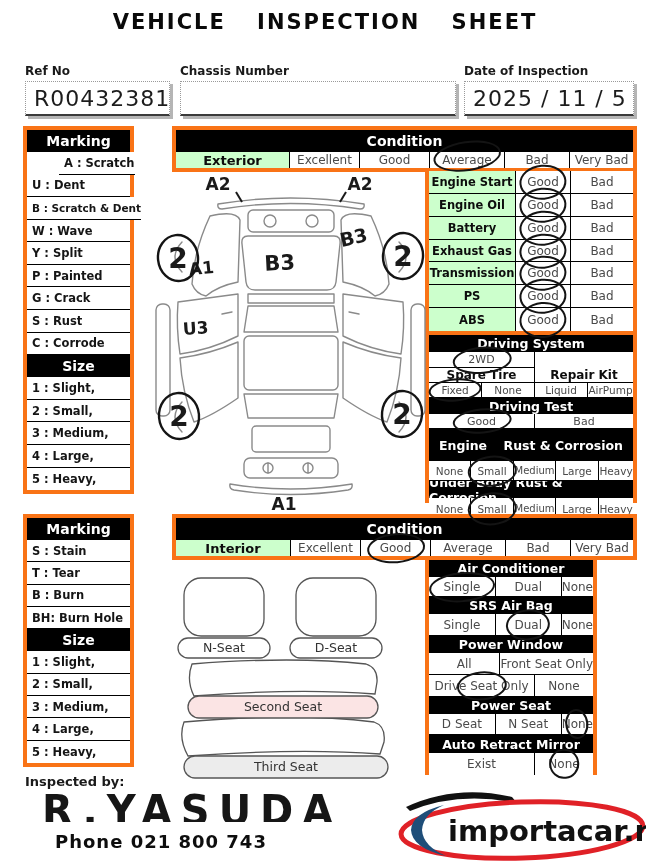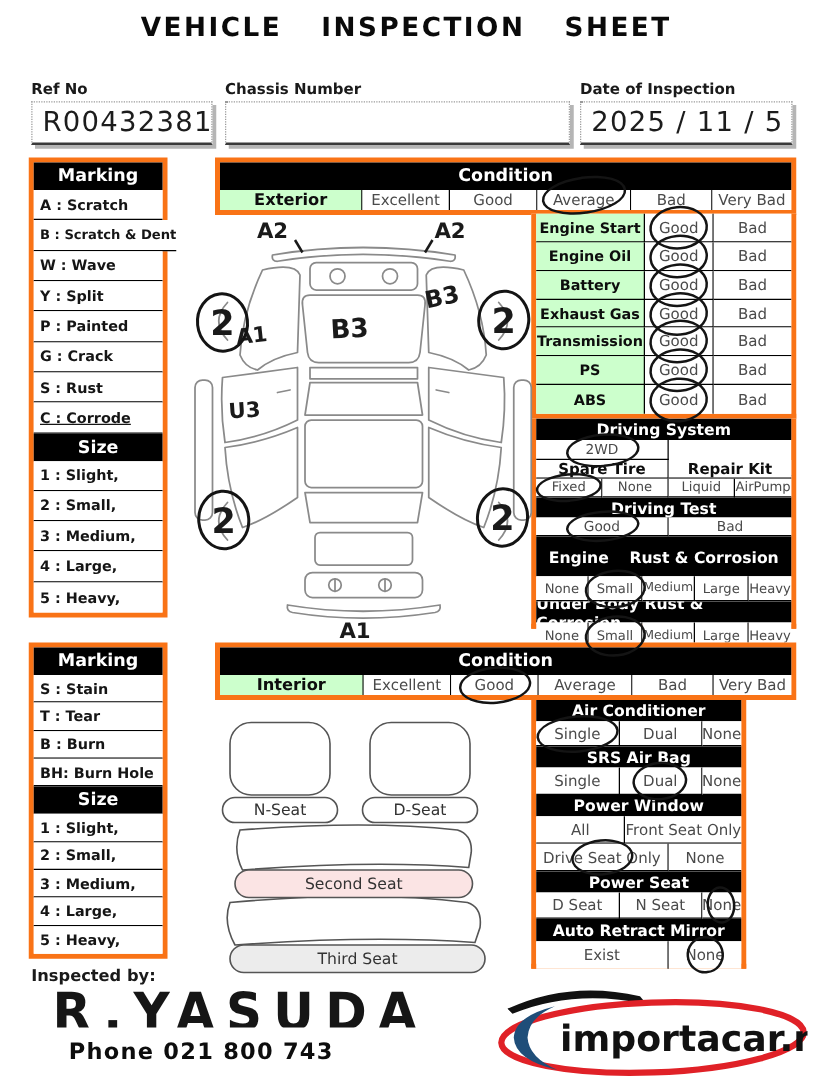--- a/index.html
+++ b/index.html
@@ -72,42 +72,45 @@
   </div>
 
   <div class="abs flabel" style="left:464px;top:64px;">Date of Inspection</div>
   <div class="abs fbox" style="left:464px;top:81px;width:170px;height:35px;">
     <span class="val">2025 / 11 / 5</span>
   </div>
 
   <div class="abs tblbox" style="left:23px;top:126px;width:111px;height:368px;">
     <div class="hbar" style="height:22px;">Marking</div>
     <div class="r">
-        <div class="c legend-row" style="flex:1;">A : Scratch</div>
+        <div class="c legend-row" style="flex:1;margin-left:32px;">A : Scratch</div>
+      </div>
+    <div class="r">
+        <div class="c legend-row" style="flex:1;">U : Dent</div>
       </div>
     <div class="r">
         <div class="c legend-row" style="flex:1;font-size:10.5px;">B : Scratch &amp; Dent</div>
       </div>
     <div class="r">
         <div class="c legend-row" style="flex:1;">W : Wave</div>
       </div>
     <div class="r">
         <div class="c legend-row" style="flex:1;">Y : Split</div>
       </div>
     <div class="r">
         <div class="c legend-row" style="flex:1;">P : Painted</div>
       </div>
     <div class="r">
         <div class="c legend-row" style="flex:1;">G : Crack</div>
       </div>
     <div class="r">
         <div class="c legend-row" style="flex:1;">S : Rust</div>
       </div>
     <div class="r">
-        <div class="c legend-row" style="flex:1;text-decoration:underline;">C : Corrode</div>
+        <div class="c legend-row" style="flex:1;">C : Corrode</div>
       </div>
     <div class="hbar" style="height:22px;">Size</div>
     <div class="r">
         <div class="c legend-row" style="flex:1;">1 : Slight,</div>
       </div>
     <div class="r">
         <div class="c legend-row" style="flex:1;">2 : Small,</div>
       </div>
     <div class="r">
         <div class="c legend-row" style="flex:1;">3 : Medium,</div>

